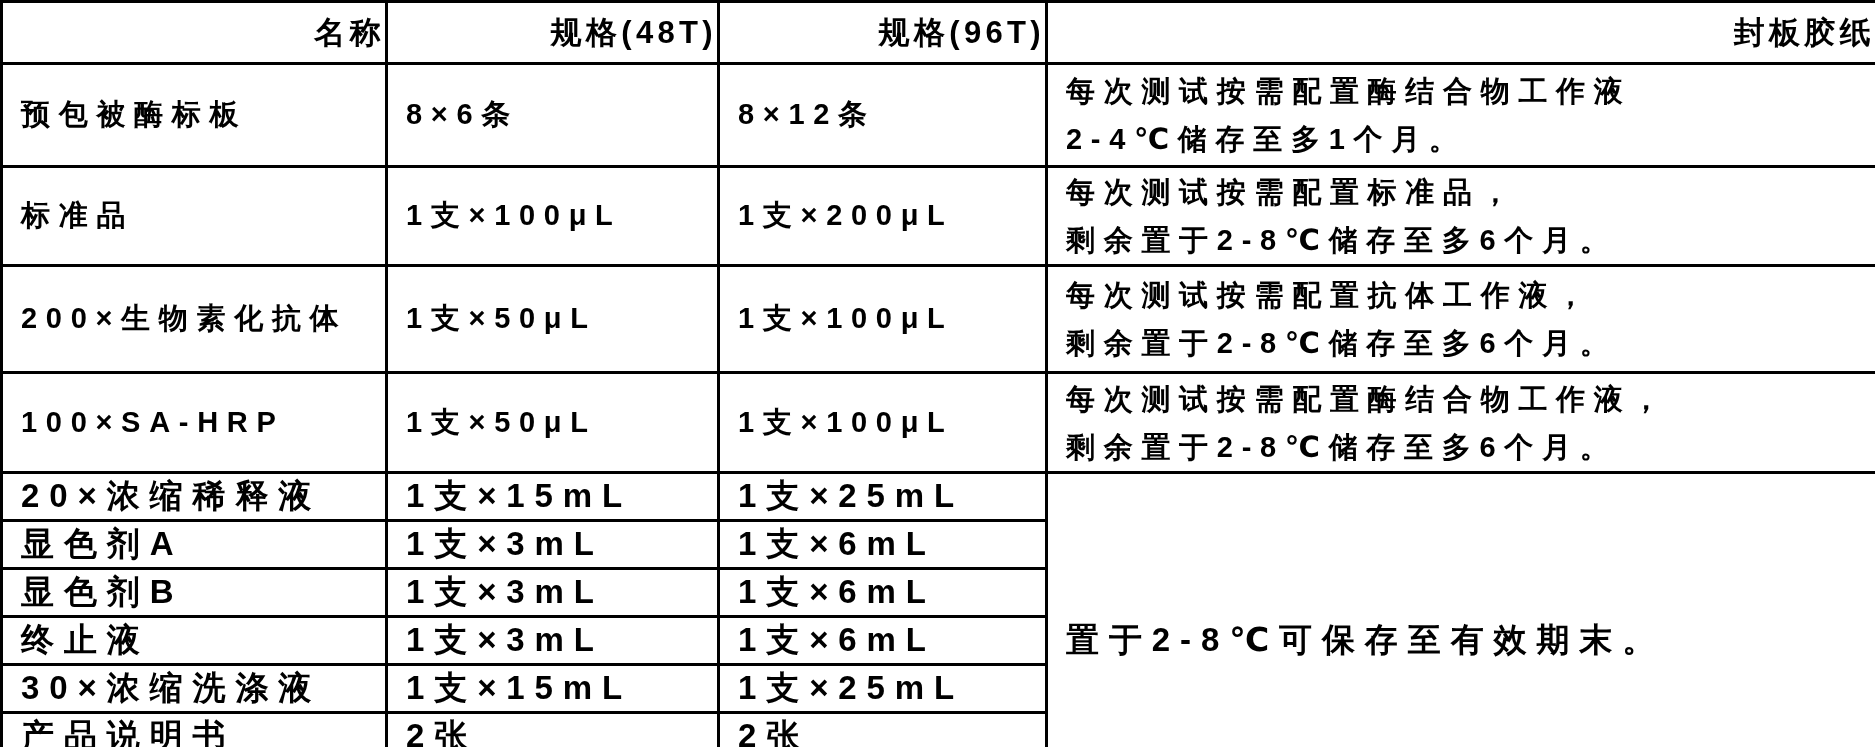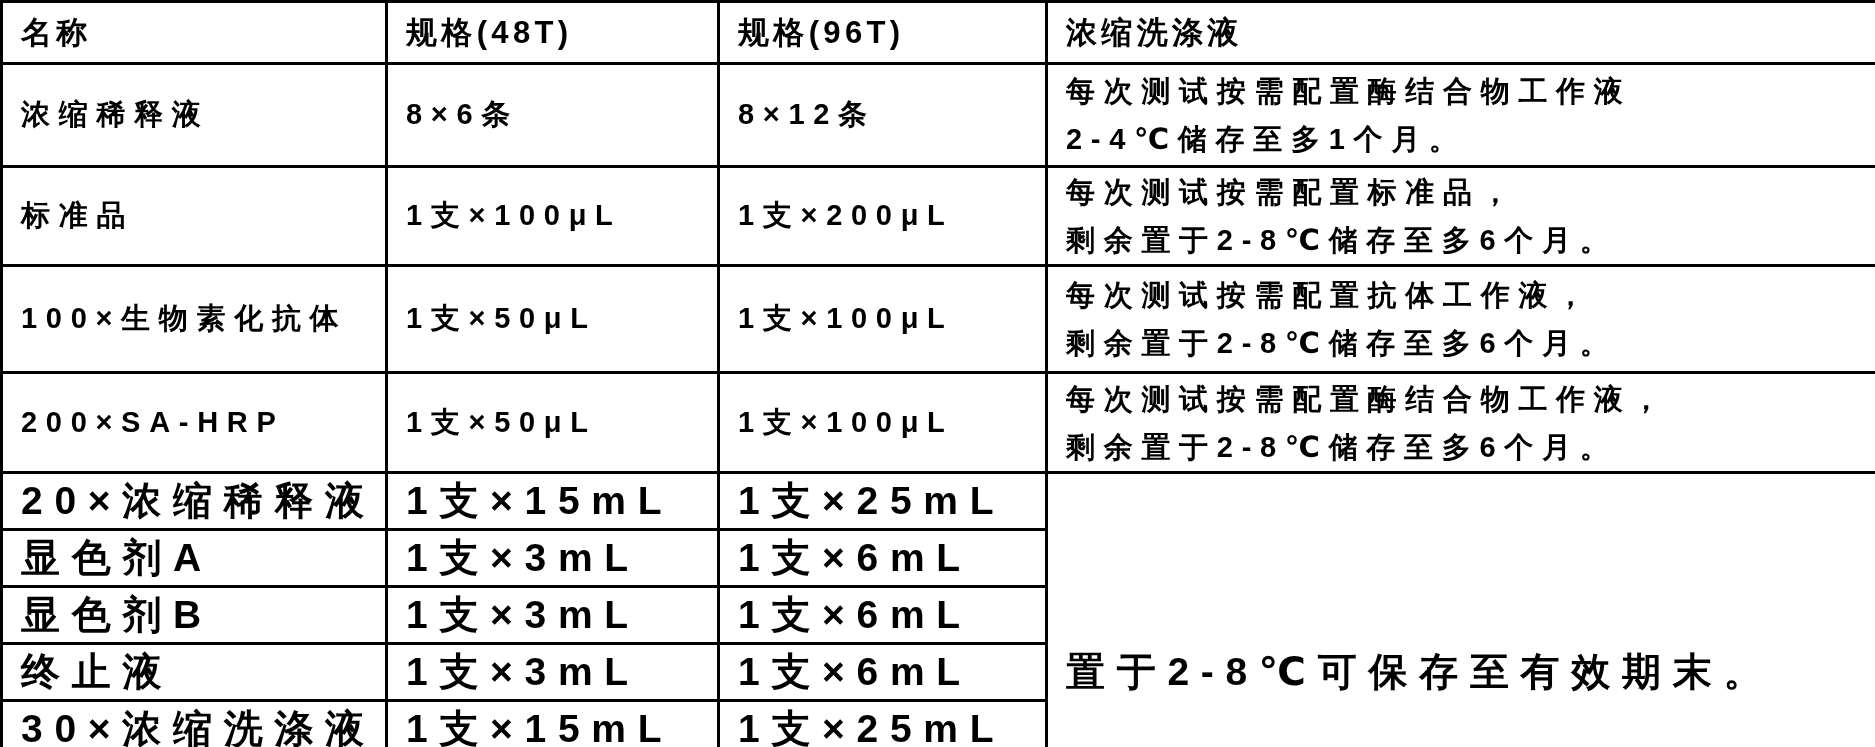--- a/index.html
+++ b/index.html
@@ -28,92 +28,93 @@
     font-size: 29px;
     letter-spacing: 0.30em;
     text-align: left;
     vertical-align: middle;
     overflow: hidden;
     white-space: nowrap;
   }
   table.kit-table th {
     font-size: 31px;
     letter-spacing: 0.14em;
+    text-align: right;
   }
   th.th-name { text-align: left; }
   th.th-spec { text-align: left; padding-left: 22px; }
   th.th-storage { text-align: center; padding-left: 0; }
   td.cell-storage {
     text-align: center;
     padding: 0 6px;
     letter-spacing: 0.34em;
     line-height: 48px;
     white-space: normal;
   }
   td.cell-storage .storage-line { display: block; }
   td.cell-storage-merged {
     text-align: center;
     padding: 0 6px;
     letter-spacing: 0.34em;
     white-space: normal;
   }
   td.cell-spec { padding-left: 24px; }
-  tr.row-small td { font-size: 39px; }
+  tr.row-small td { font-size: 33px; }
 </style>
 </head>
 <body>
 
 <table class="kit-table">
   <colgroup>
     <col style="width:385px">
     <col style="width:332px">
     <col style="width:328px">
     <col style="width:830px">
   </colgroup>
 
   <tbody>
       <tr style="height:62px">
     <th class="th-name">名称</th>
     <th class="th-spec">规格(48T)</th>
     <th class="th-spec">规格(96T)</th>
-    <th class="th-storage">浓缩洗涤液</th>
+    <th class="th-storage">封板胶纸</th>
   </tr>
 
   <tr style="height:103px">
-    <td>浓缩稀释液</td>
+    <td>预包被酶标板</td>
     <td class="cell-spec">8×6条</td>
     <td class="cell-spec">8×12条</td>
     <td class="cell-storage">
       <span class="storage-line">每次测试按需配置酶结合物工作液</span>
       <span class="storage-line">2-4℃储存至多1个月。</span>
     </td>
   </tr>
 
   <tr style="height:96px">
     <td>标准品</td>
     <td class="cell-spec">1支×100μL</td>
     <td class="cell-spec">1支×200μL</td>
     <td class="cell-storage">
       <span class="storage-line">每次测试按需配置标准品，</span>
       <span class="storage-line">剩余置于2-8℃储存至多6个月。</span>
     </td>
   </tr>
 
   <tr style="height:107px">
-    <td>100×生物素化抗体</td>
+    <td>200×生物素化抗体</td>
     <td class="cell-spec">1支×50μL</td>
     <td class="cell-spec">1支×100μL</td>
     <td class="cell-storage">
       <span class="storage-line">每次测试按需配置抗体工作液，</span>
       <span class="storage-line">剩余置于2-8℃储存至多6个月。</span>
     </td>
   </tr>
 
   <tr style="height:100px">
-    <td>200×SA-HRP</td>
+    <td>100×SA-HRP</td>
     <td class="cell-spec">1支×50μL</td>
     <td class="cell-spec">1支×100μL</td>
     <td class="cell-storage">
       <span class="storage-line">每次测试按需配置酶结合物工作液，</span>
       <span class="storage-line">剩余置于2-8℃储存至多6个月。</span>
     </td>
   </tr>
 
   <tr class="row-small" style="height:40px">
     <td>20×浓缩稀释液</td>

